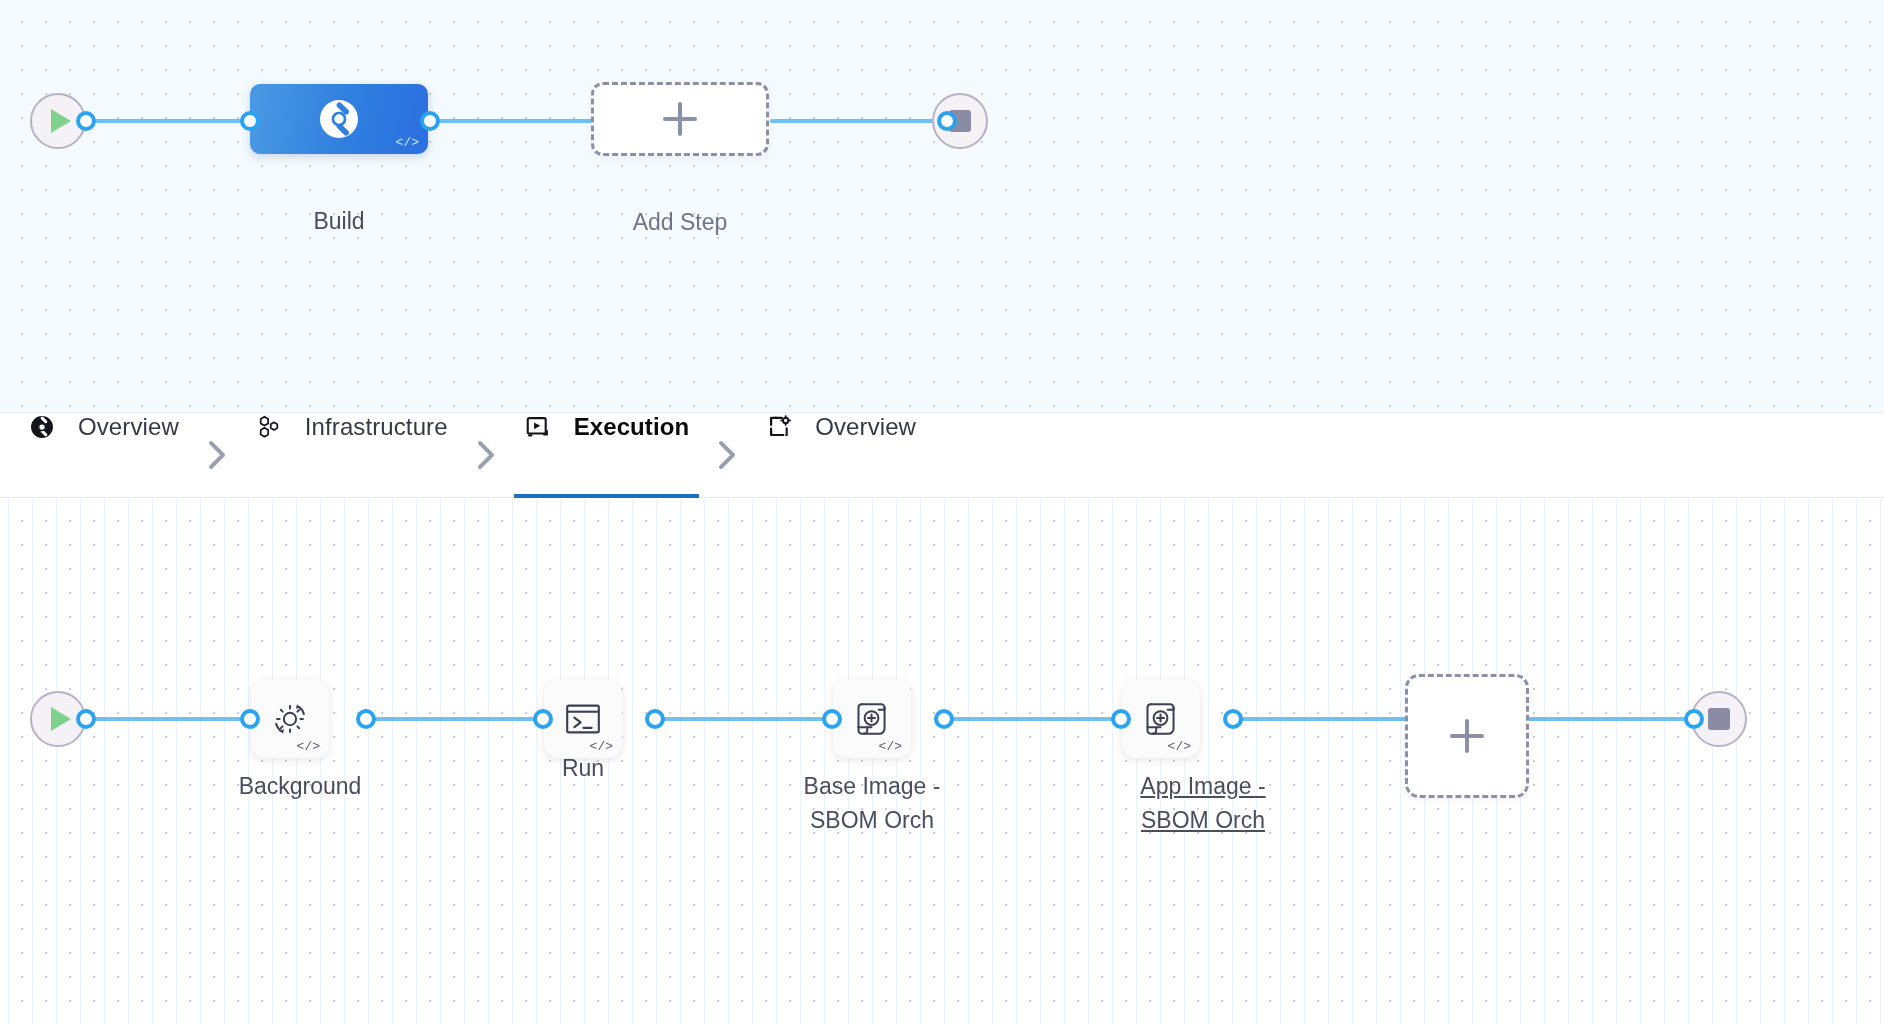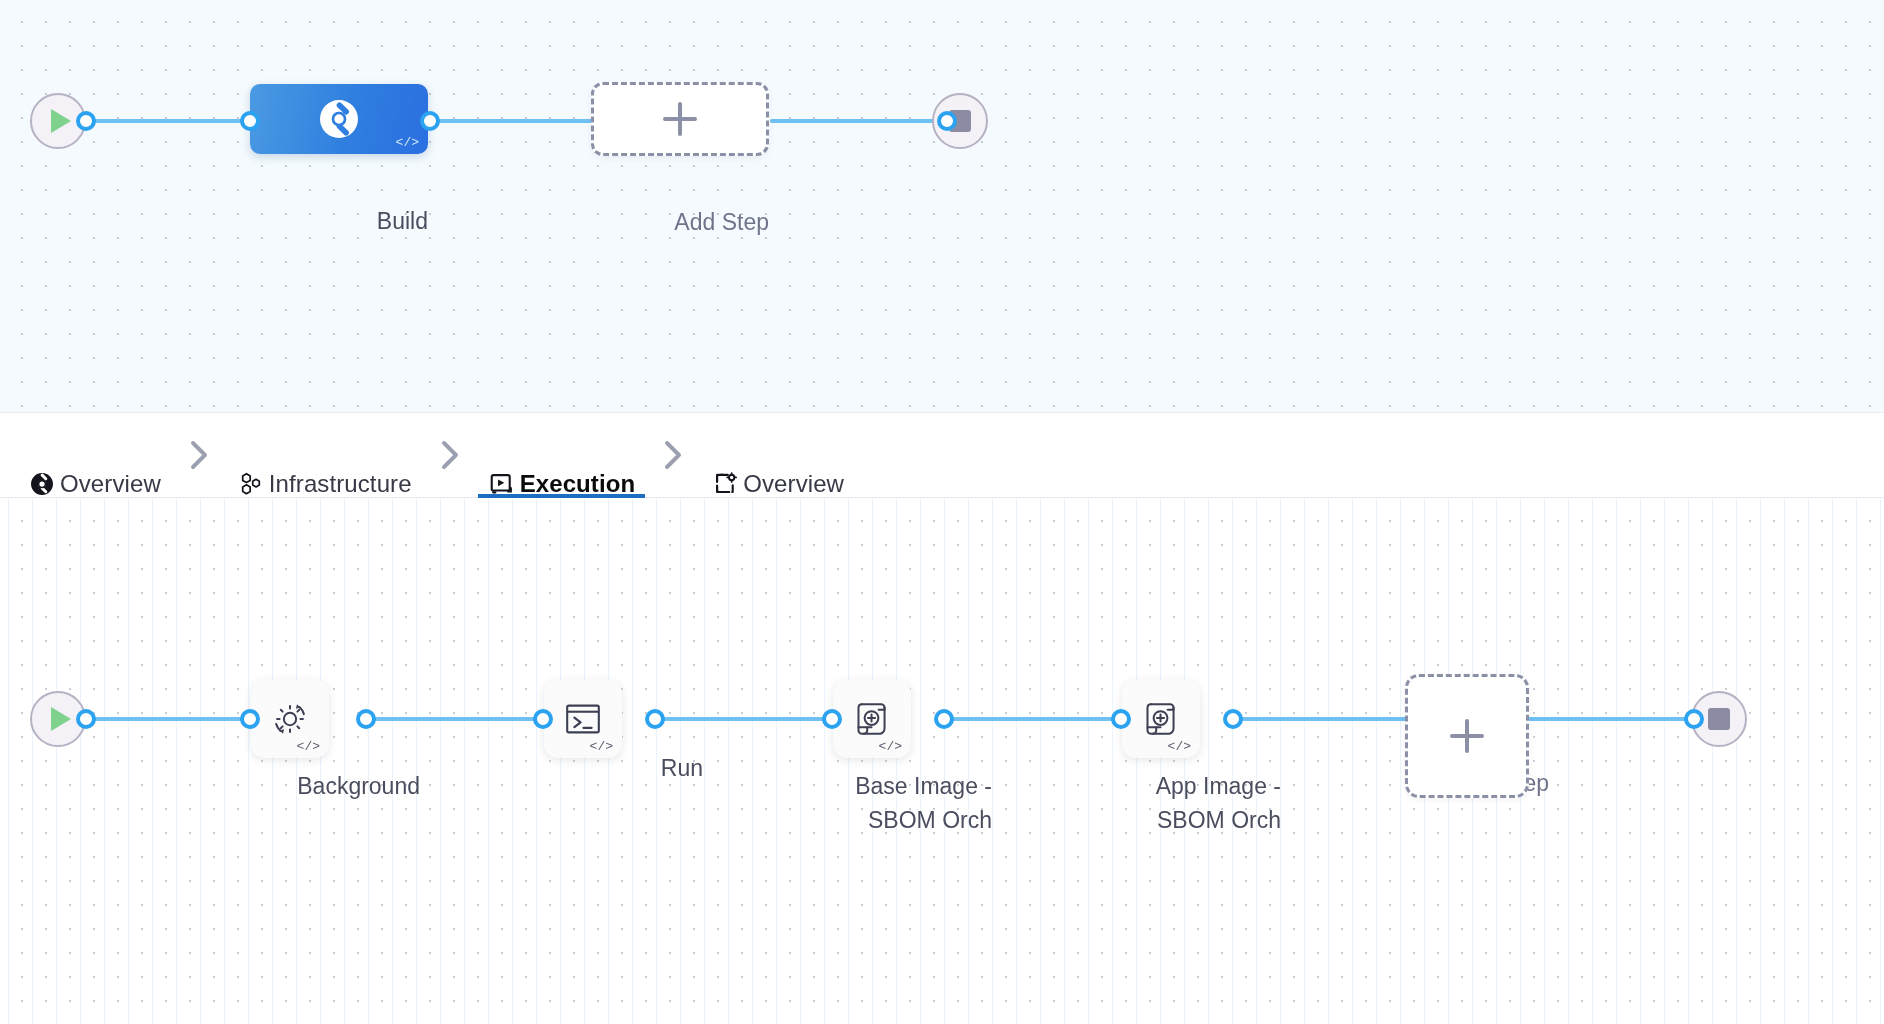--- a/index.html
+++ b/index.html
@@ -26,21 +26,21 @@
 
   
   .tabstrip {
     position: absolute; left: 0; top: 413px; width: 1884px; height: 85px;
     background: #ffffff;
     border-bottom: 1px solid #e6e9ef;
     display: flex; align-items: center;
     padding-left: 18px;
   }
   .tab {
-    display: flex; align-items: flex-end; gap: 4px;
+    display: flex; align-items: flex-start; gap: 22px;
     height: 85px; padding: 0 10px;
     position: relative; cursor: pointer;
   }
   .tab .tab-label {
     font-size: 24px; color: #383946; letter-spacing: .1px; white-space: nowrap;
   }
   .tab.active .tab-label { color: #0b0b0d; font-weight: bold; }
   .tab.active::after {
     content:""; position: absolute; left: 0; right: 0; bottom: 0;
     height: 4px; background: #1b6ec2;
@@ -117,21 +117,21 @@
   
   .step-node {
     position:absolute; width: 78px; height: 78px; border-radius: 14px;
     background:#fbfbfc; box-shadow: 0 2px 8px rgba(40,50,80,.12);
     display:flex; align-items:center; justify-content:center; z-index:3;
   }
   .step-node svg { width: 46px; height: 46px; display:block; }
 
   
   .node-label {
-    position:absolute; text-align:right;
+    position:absolute; text-align:center;
     font-size: 23px; line-height: 1.48; color: #4a4d5e;
     white-space: pre-line;
   }
   .node-label.muted { color: #70748a; }
 </style>
 </head>
 <body>
 
 <div id="root">
 
@@ -307,21 +307,21 @@
           <path d="M37.1 12.1V34a5.5 5.5 0 0 1-5.5 5.5H15.4"></path>
           <path d="M13.5 8.5A3.6 3.6 0 0 0 9.9 12v20.6h13.6"></path>
           <path d="M9.9 32.6v3.3a3.6 3.6 0 0 0 3.6 3.6h1.9a3.6 3.6 0 0 0 3.6-3.6v-3.3"></path>
           <circle cx="23.5" cy="23" r="7.2"></circle>
           <path d="M23.5 19.3v7.4M19.8 23h7.4"></path>
         </g>
       </svg>
       <span class="code-badge on-white">&lt;/&gt;</span>
     </div>
     <div class="port" style="left:1223px; top:210px;"></div>
-    <div class="node-label" style="left:1041px; top:270px; width:240px;">App Image -
+    <div class="node-label" style="left:1083px; top:270px; width:240px;text-decoration:underline;">App Image -
 SBOM Orch</div>
 
     <div class="add-node" style="left:1405px; top:175px; width:124px; height:124px; border-radius:14px;">
       <div class="plus"></div>
     </div>
     <div class="node-label muted" style="left:1385px; top:267px; width:164px;">Add Step</div>
 
     <div class="port" style="left:1684px; top:210px;"></div>
     <div class="terminal" style="left:1691px; top:192px;">
       <div class="sq-stop"></div>

